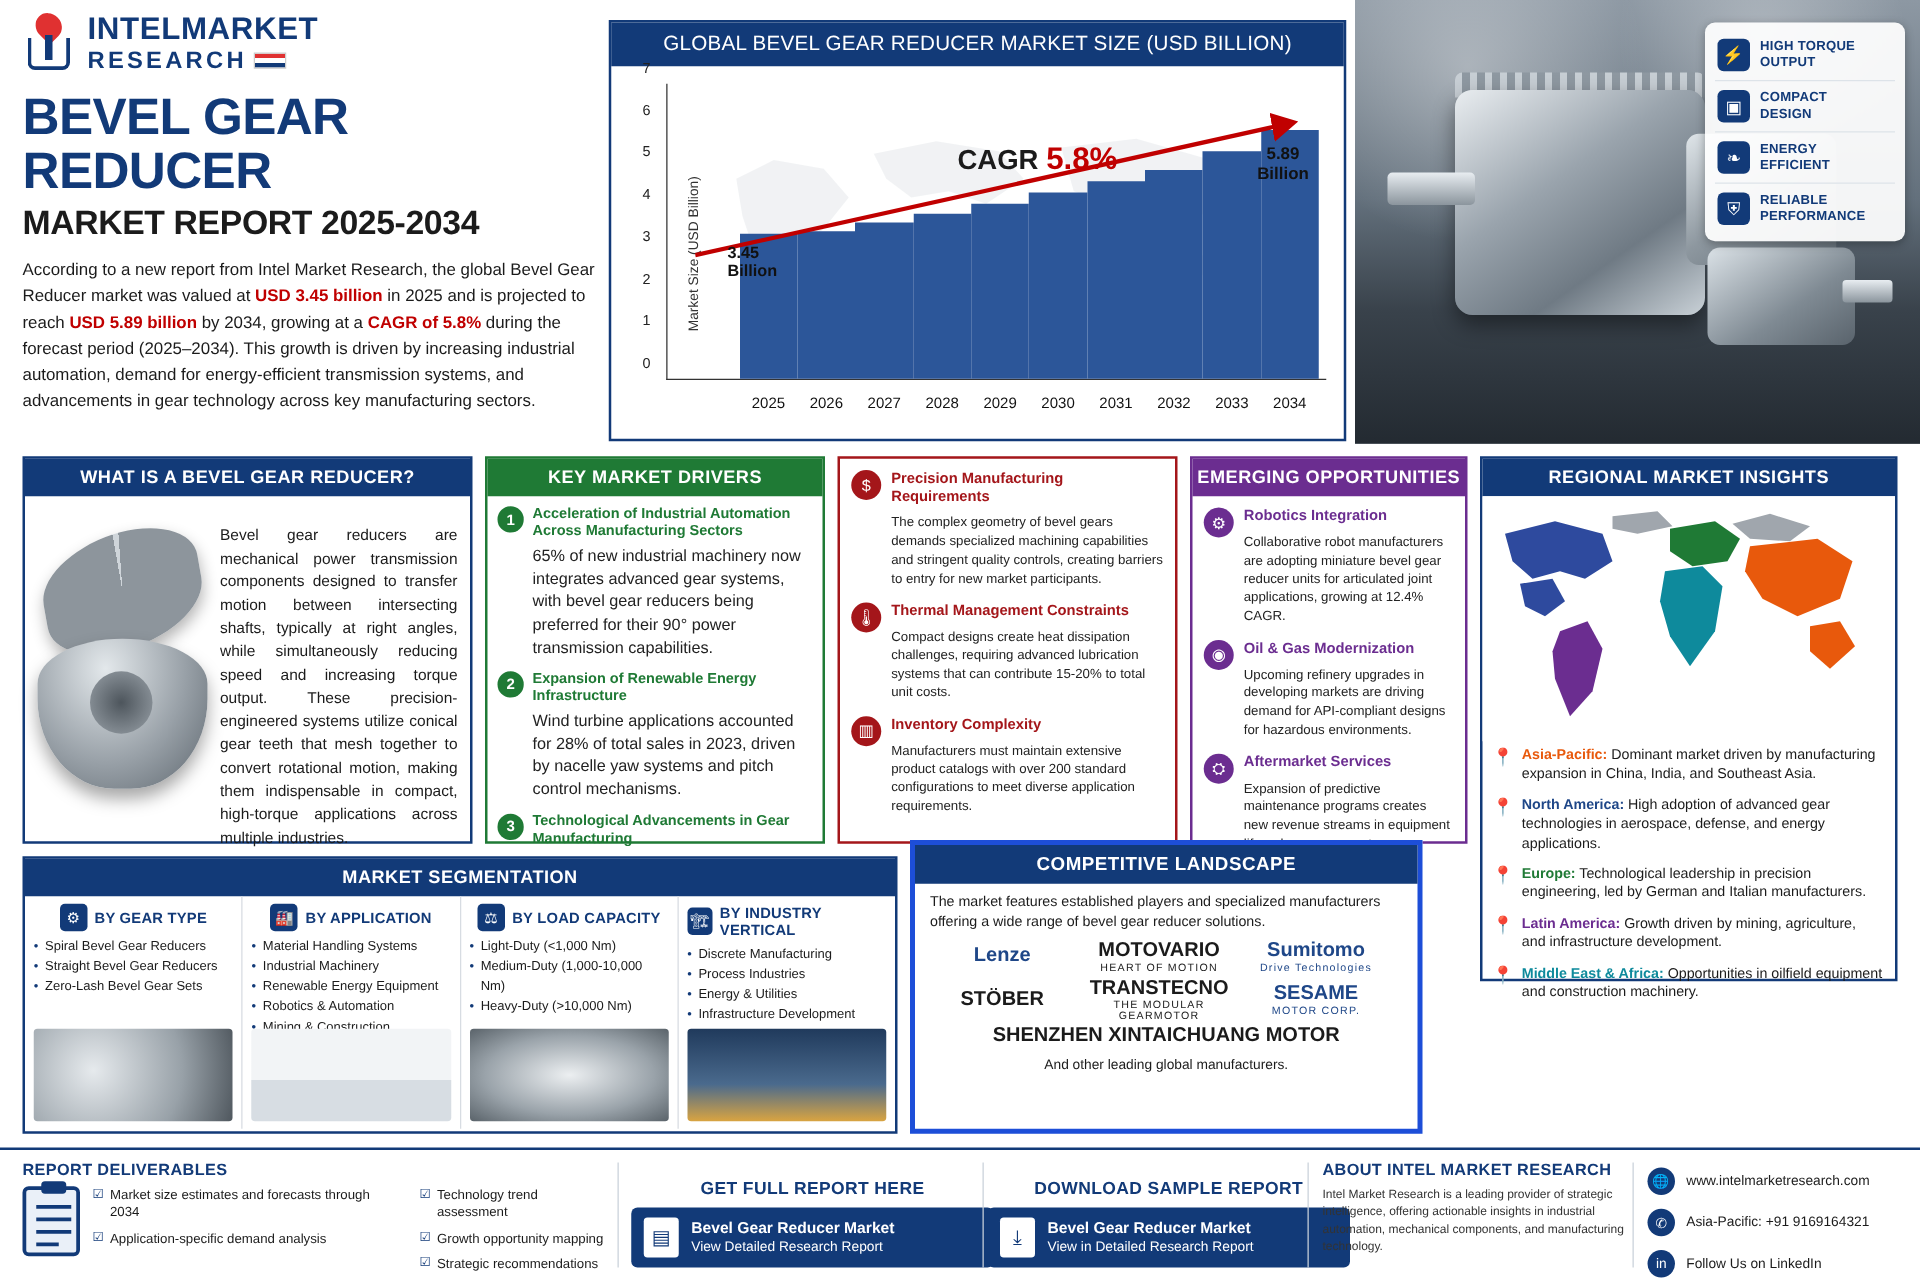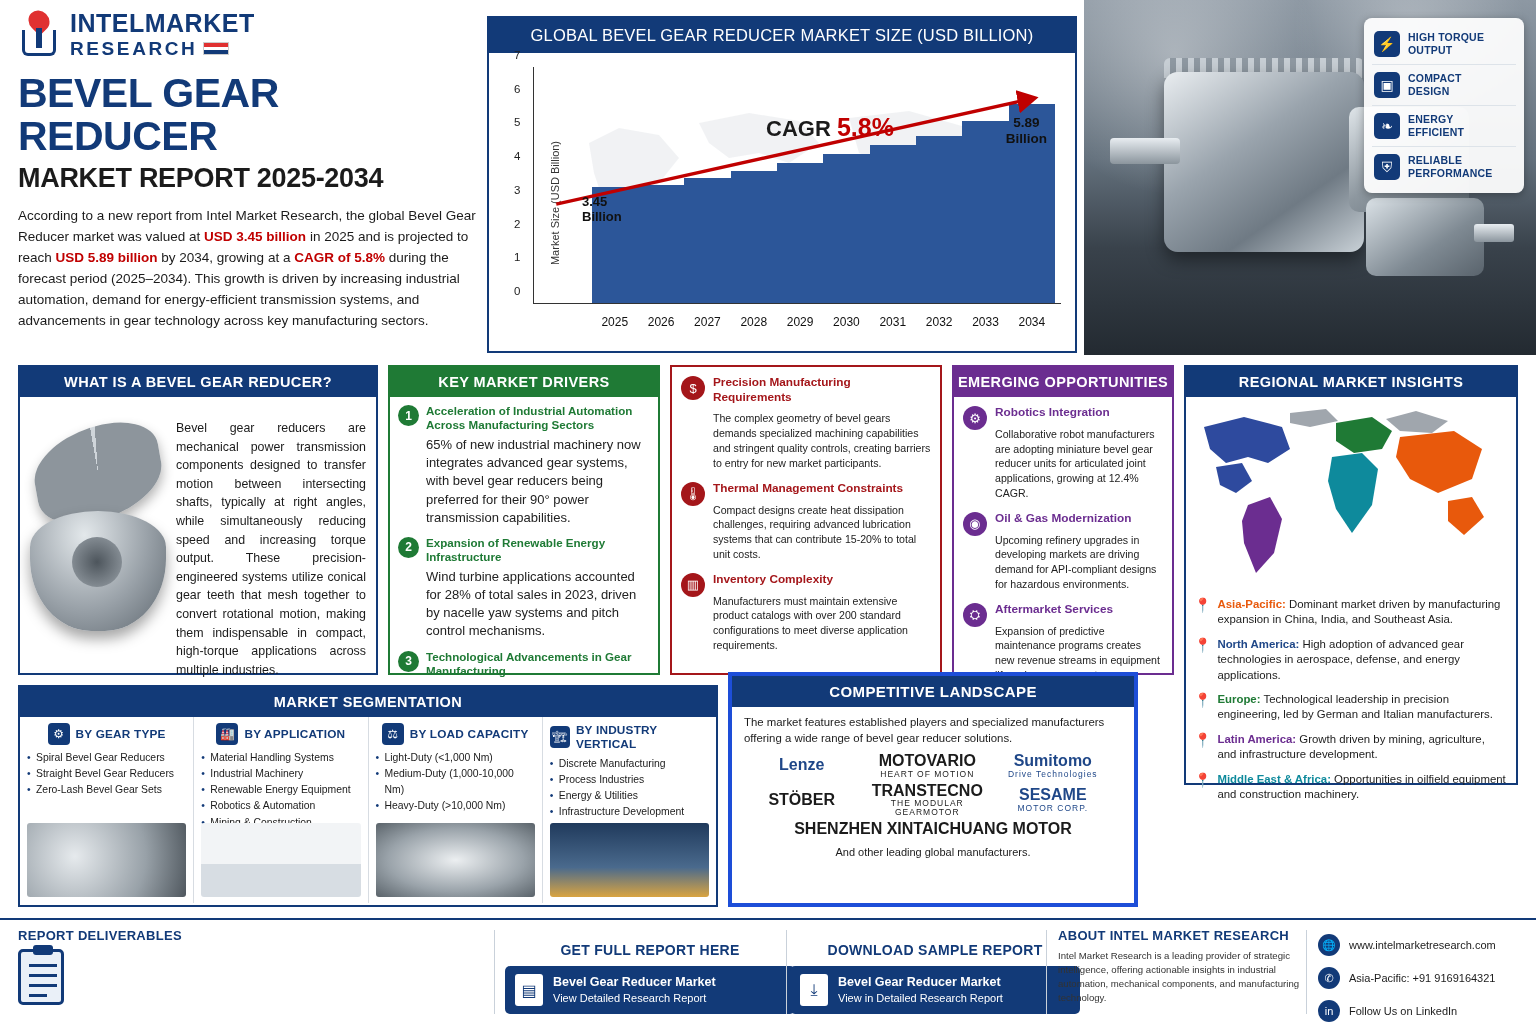--- a/index.html
+++ b/index.html
@@ -511,20 +511,31 @@
   <div class="footer">
     <div class="deliv">
       <div class="f-title">REPORT DELIVERABLES</div>
       <div class="deliv-flex">
         <div class="clipboard">
           <i style="top:12px"></i>
             <i style="top:22px"></i>
             <i style="top:32px"></i>
             <i style="top:42px;width:18px"></i>
         </div>
+        <div class="dv-cols">
+          <ul id="dv1">
+              <li>Market size estimates and forecasts through 2034</li>
+              <li>Application-specific demand analysis</li>
+            </ul>
+          <ul id="dv2">
+              <li>Technology trend assessment</li>
+              <li>Growth opportunity mapping</li>
+              <li>Strategic recommendations</li>
+            </ul>
+        </div>
       </div>
     </div>
 
     <div class="vline" style="left:494px"></div>
     <div class="cta" style="left:505px">
       <div class="cap">GET FULL REPORT HERE</div>
       <div class="btn">
         <div class="bi">▤</div>
         <div class="bt"><span>Bevel Gear Reducer Market</span><small>View Detailed Research Report</small></div>
       </div>

